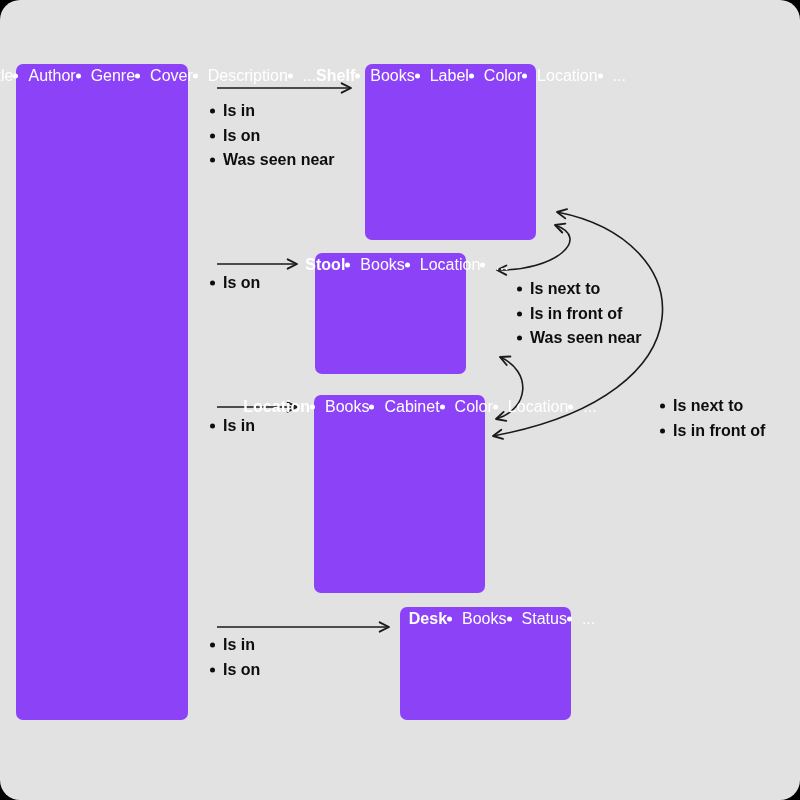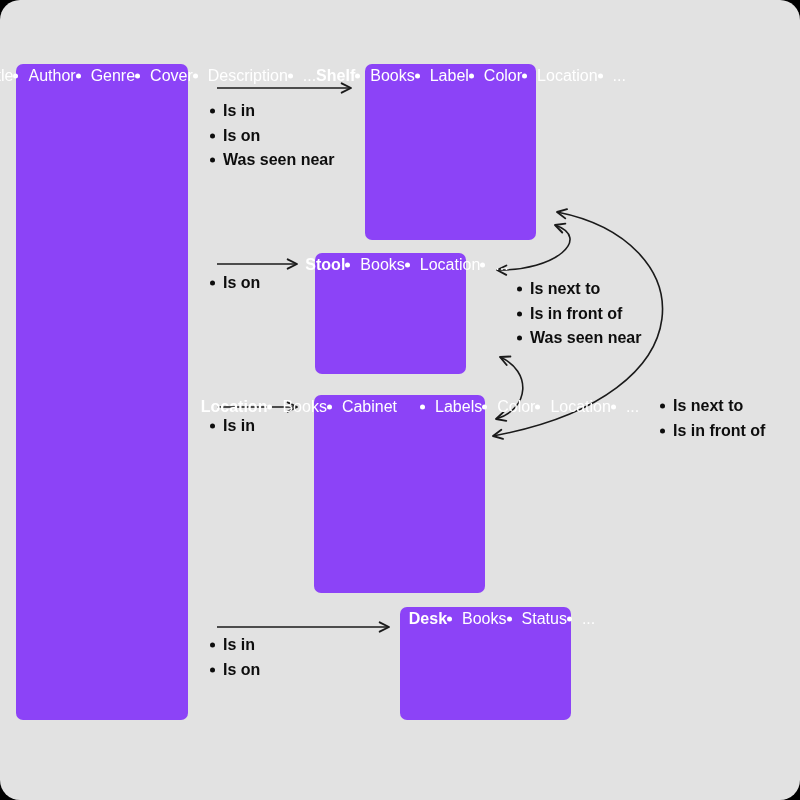--- a/index.html
+++ b/index.html
@@ -152,24 +152,20 @@
         <span class="txt">Location</span>
       </div>
     <div class="line">
         <span class="dot"></span>
         <span class="txt">Books</span>
       </div>
     <div class="line">
         <span class="dot"></span>
         <span class="txt">Cabinet</span>
       </div>
-    <div class="line nested">
-        <span class="dot"></span>
-        <span class="txt">Labels</span>
-      </div>
     <div class="line">
         <span class="dot"></span>
         <span class="txt">Color</span>
       </div>
     <div class="line">
         <span class="dot"></span>
         <span class="txt">Location</span>
       </div>
     <div class="line">
         <span class="dot"></span>

